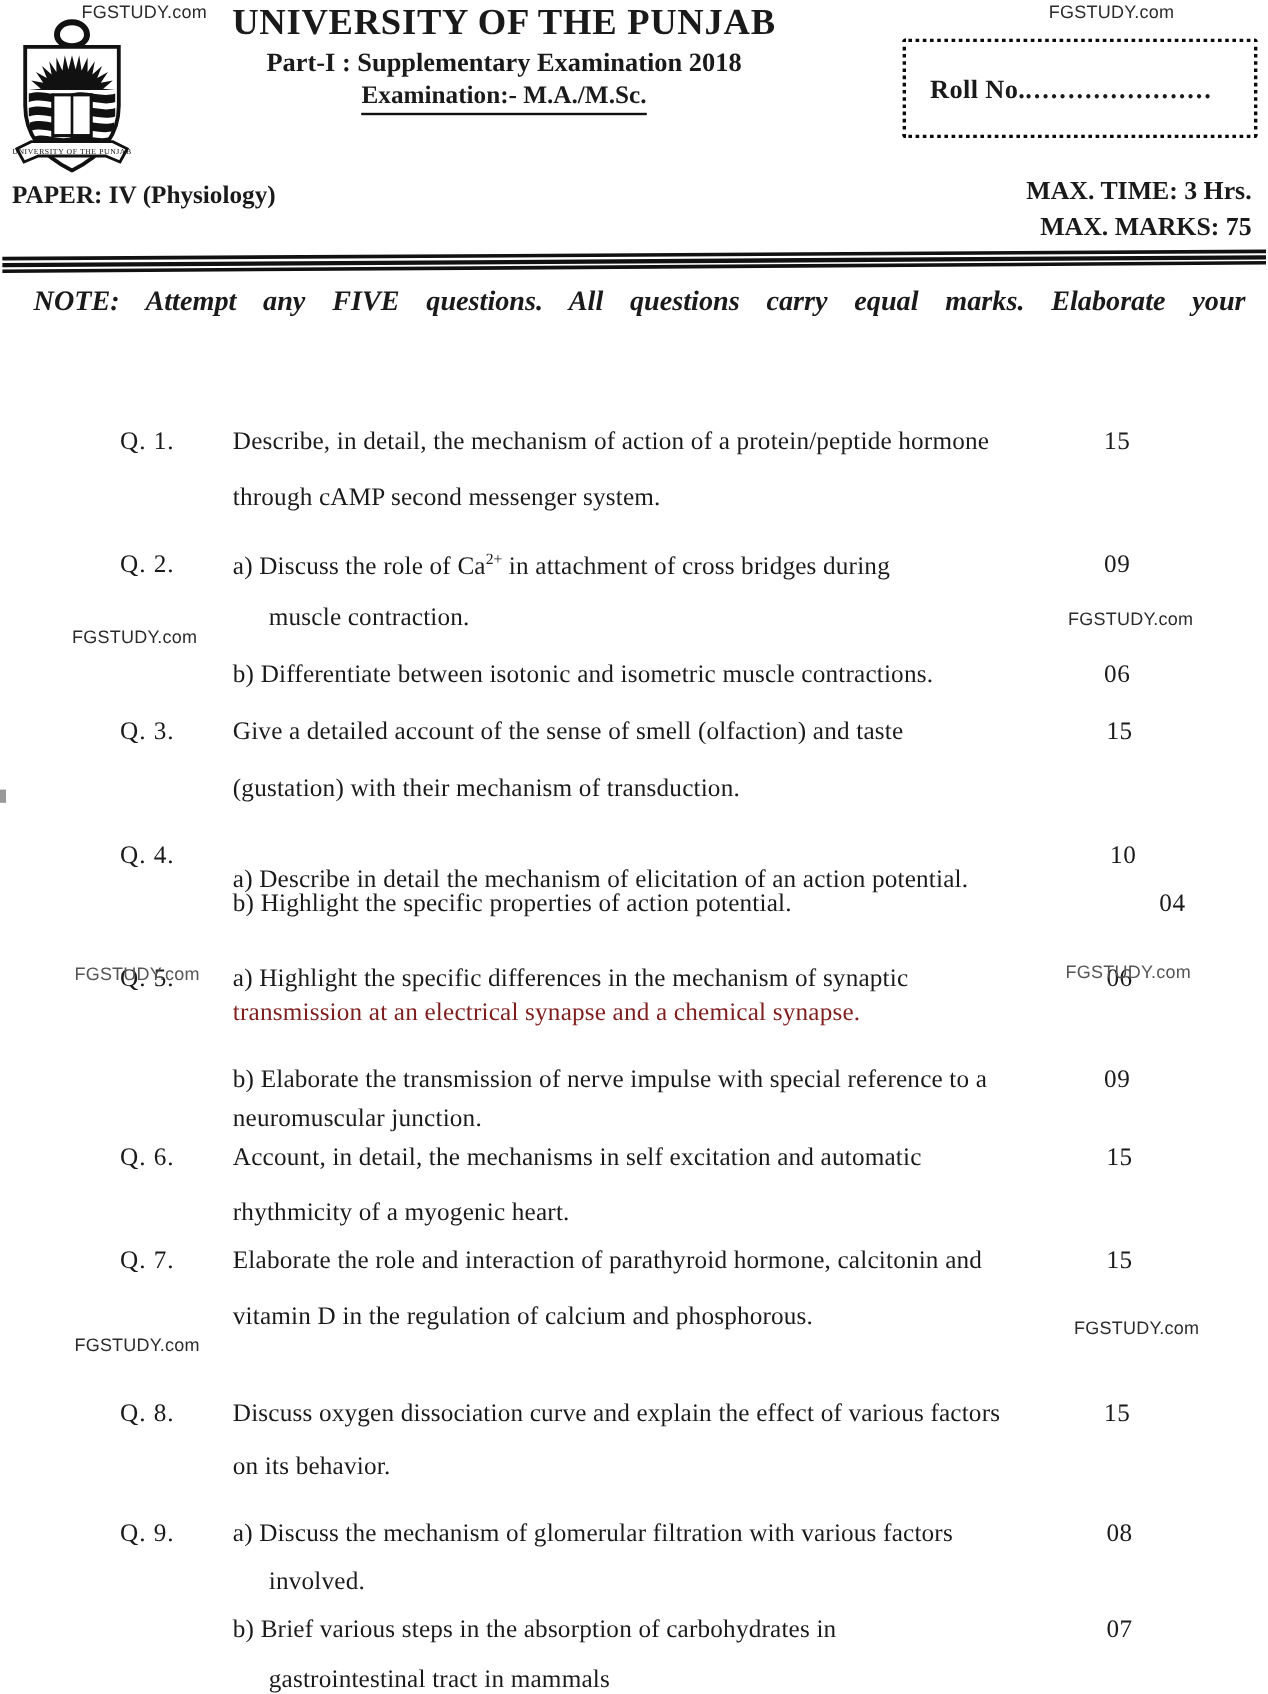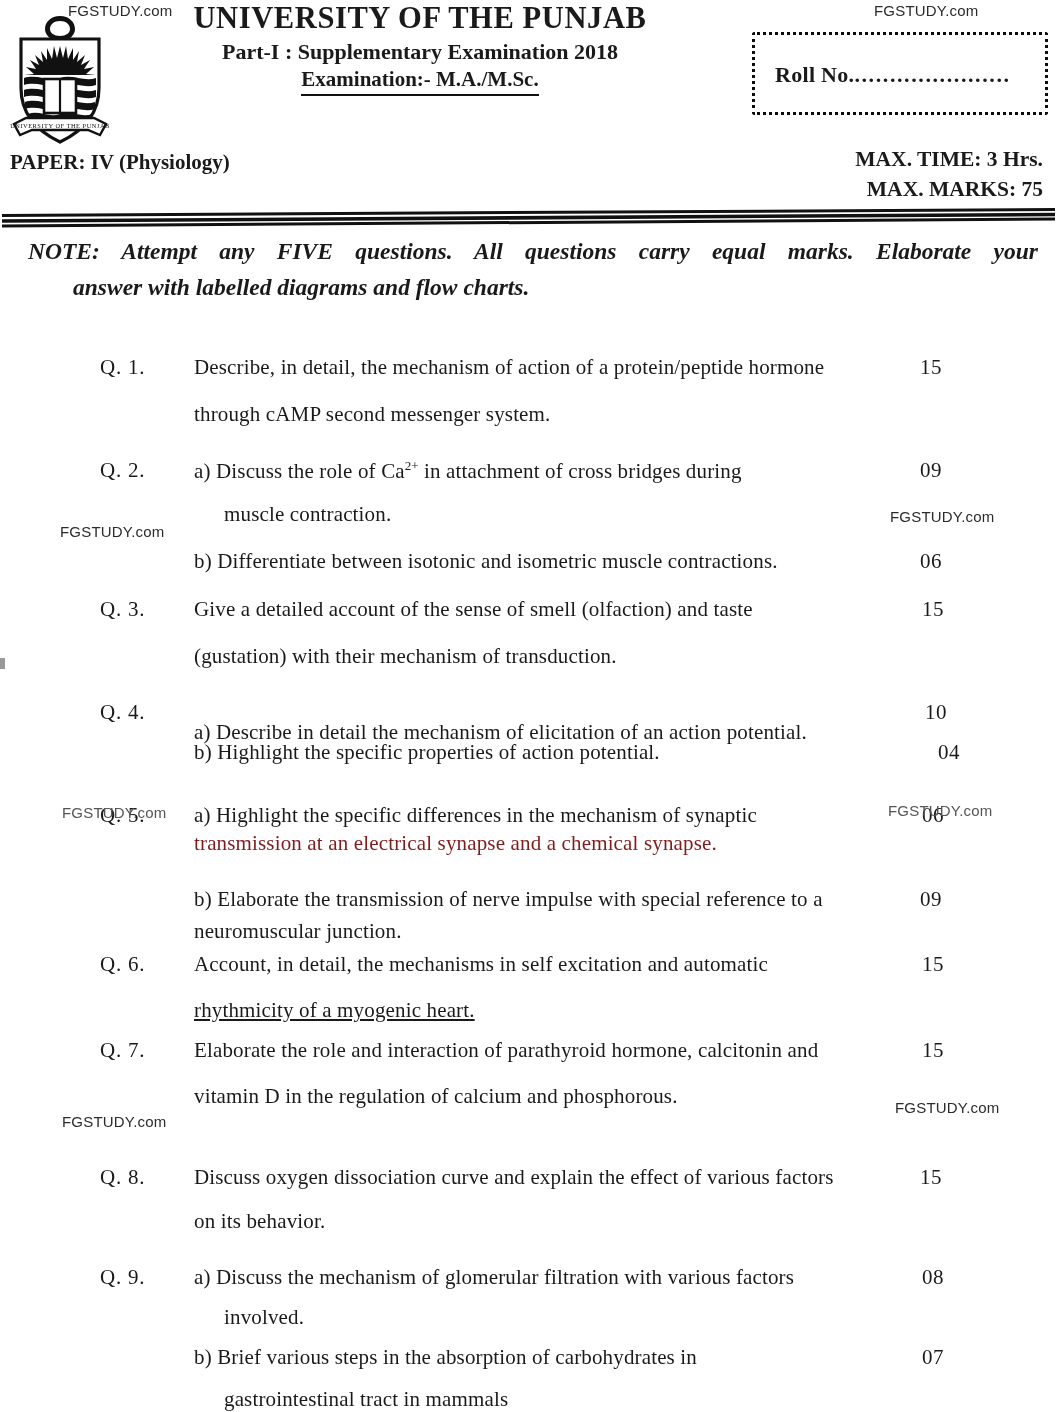--- a/index.html
+++ b/index.html
@@ -246,21 +246,20 @@
 <div id="divider">
   <svg viewBox="0 0 1057 22" width="1057" height="22" preserveAspectRatio="none" aria-hidden="true">
     <line x1="2" y1="9.5" x2="1055" y2="3.5" stroke="#111" stroke-width="3"></line>
     <line x1="2" y1="15" x2="1055" y2="8.5" stroke="#111" stroke-width="3.6"></line>
     <line x1="2" y1="20" x2="1055" y2="13" stroke="#111" stroke-width="3"></line>
   </svg>
 </div>
 
 <div id="note">
   <span id="note-l1">NOTE: Attempt any FIVE questions. All questions carry equal marks. Elaborate your</span>
-  <span id="note-l2">answer with labelled diagrams and flow charts.</span>
 </div>
 
 <div id="questions">
     <div class="q-row" style="top: 15px;">
       <div class="q-num">Q. 1.</div>
       <div class="q-line" style="top: 0px;">Describe, in detail, the mechanism of action of a protein/peptide hormone</div>
       <div class="q-line" style="top: 47px;">through cAMP second messenger system.</div>
       <div class="q-marks" style="top: 0px; left: 920px;">15</div>
     </div>
     <div class="q-row" style="top: 118px;">
@@ -275,35 +274,35 @@
       <div class="q-num">Q. 3.</div>
       <div class="q-line" style="top: 0px;">Give a detailed account of the sense of smell (olfaction) and taste</div>
       <div class="q-line" style="top: 47px;">(gustation) with their mechanism of transduction.</div>
       <div class="q-marks" style="top: 0px; left: 922px;">15</div>
     </div>
     <div class="q-row" style="top: 360px;">
       <div class="q-num">Q. 4.</div>
       <div class="q-line" style="top: 0px; margin-top: 20px;">a) Describe in detail the mechanism of elicitation of an action potential.</div>
       <div class="q-line" style="top: 40px;">b) Highlight the specific properties of action potential.</div>
       <div class="q-marks" style="top: 0px; left: 925px;">10</div>
-      <div class="q-marks" style="top: 40px; left: 938px; text-align: center;">04</div>
+      <div class="q-marks" style="top: 40px; left: 966px; text-align: center;">04</div>
     </div>
     <div class="q-row" style="top: 463px;">
       <div class="q-num">Q. 5.</div>
       <div class="q-line" style="top: 0px;">a) Highlight the specific differences in the mechanism of synaptic</div>
       <div class="q-line faded" style="top: 28px;">transmission at an electrical synapse and a chemical synapse.</div>
       <div class="q-line" style="top: 84px;">b) Elaborate the transmission of nerve impulse with special reference to a</div>
       <div class="q-line" style="top: 116px;">neuromuscular junction.</div>
       <div class="q-marks" style="top: 0px; left: 922px;">06</div>
       <div class="q-marks" style="top: 84px; left: 920px;">09</div>
     </div>
     <div class="q-row" style="top: 612px;">
       <div class="q-num">Q. 6.</div>
       <div class="q-line" style="top: 0px;">Account, in detail, the mechanisms in self excitation and automatic</div>
-      <div class="q-line" style="top: 46px; text-decoration: underline;">rhythmicity of a myogenic heart.</div>
+      <div class="q-line" style="top: 46px;">rhythmicity of a myogenic heart.</div>
       <div class="q-marks" style="top: 0px; left: 922px;">15</div>
     </div>
     <div class="q-row" style="top: 698px;">
       <div class="q-num">Q. 7.</div>
       <div class="q-line" style="top: 0px;">Elaborate the role and interaction of parathyroid hormone, calcitonin and</div>
       <div class="q-line" style="top: 46px;">vitamin D in the regulation of calcium and phosphorous.</div>
       <div class="q-marks" style="top: 0px; left: 922px;">15</div>
     </div>
     <div class="q-row" style="top: 825px;">
       <div class="q-num">Q. 8.</div>

